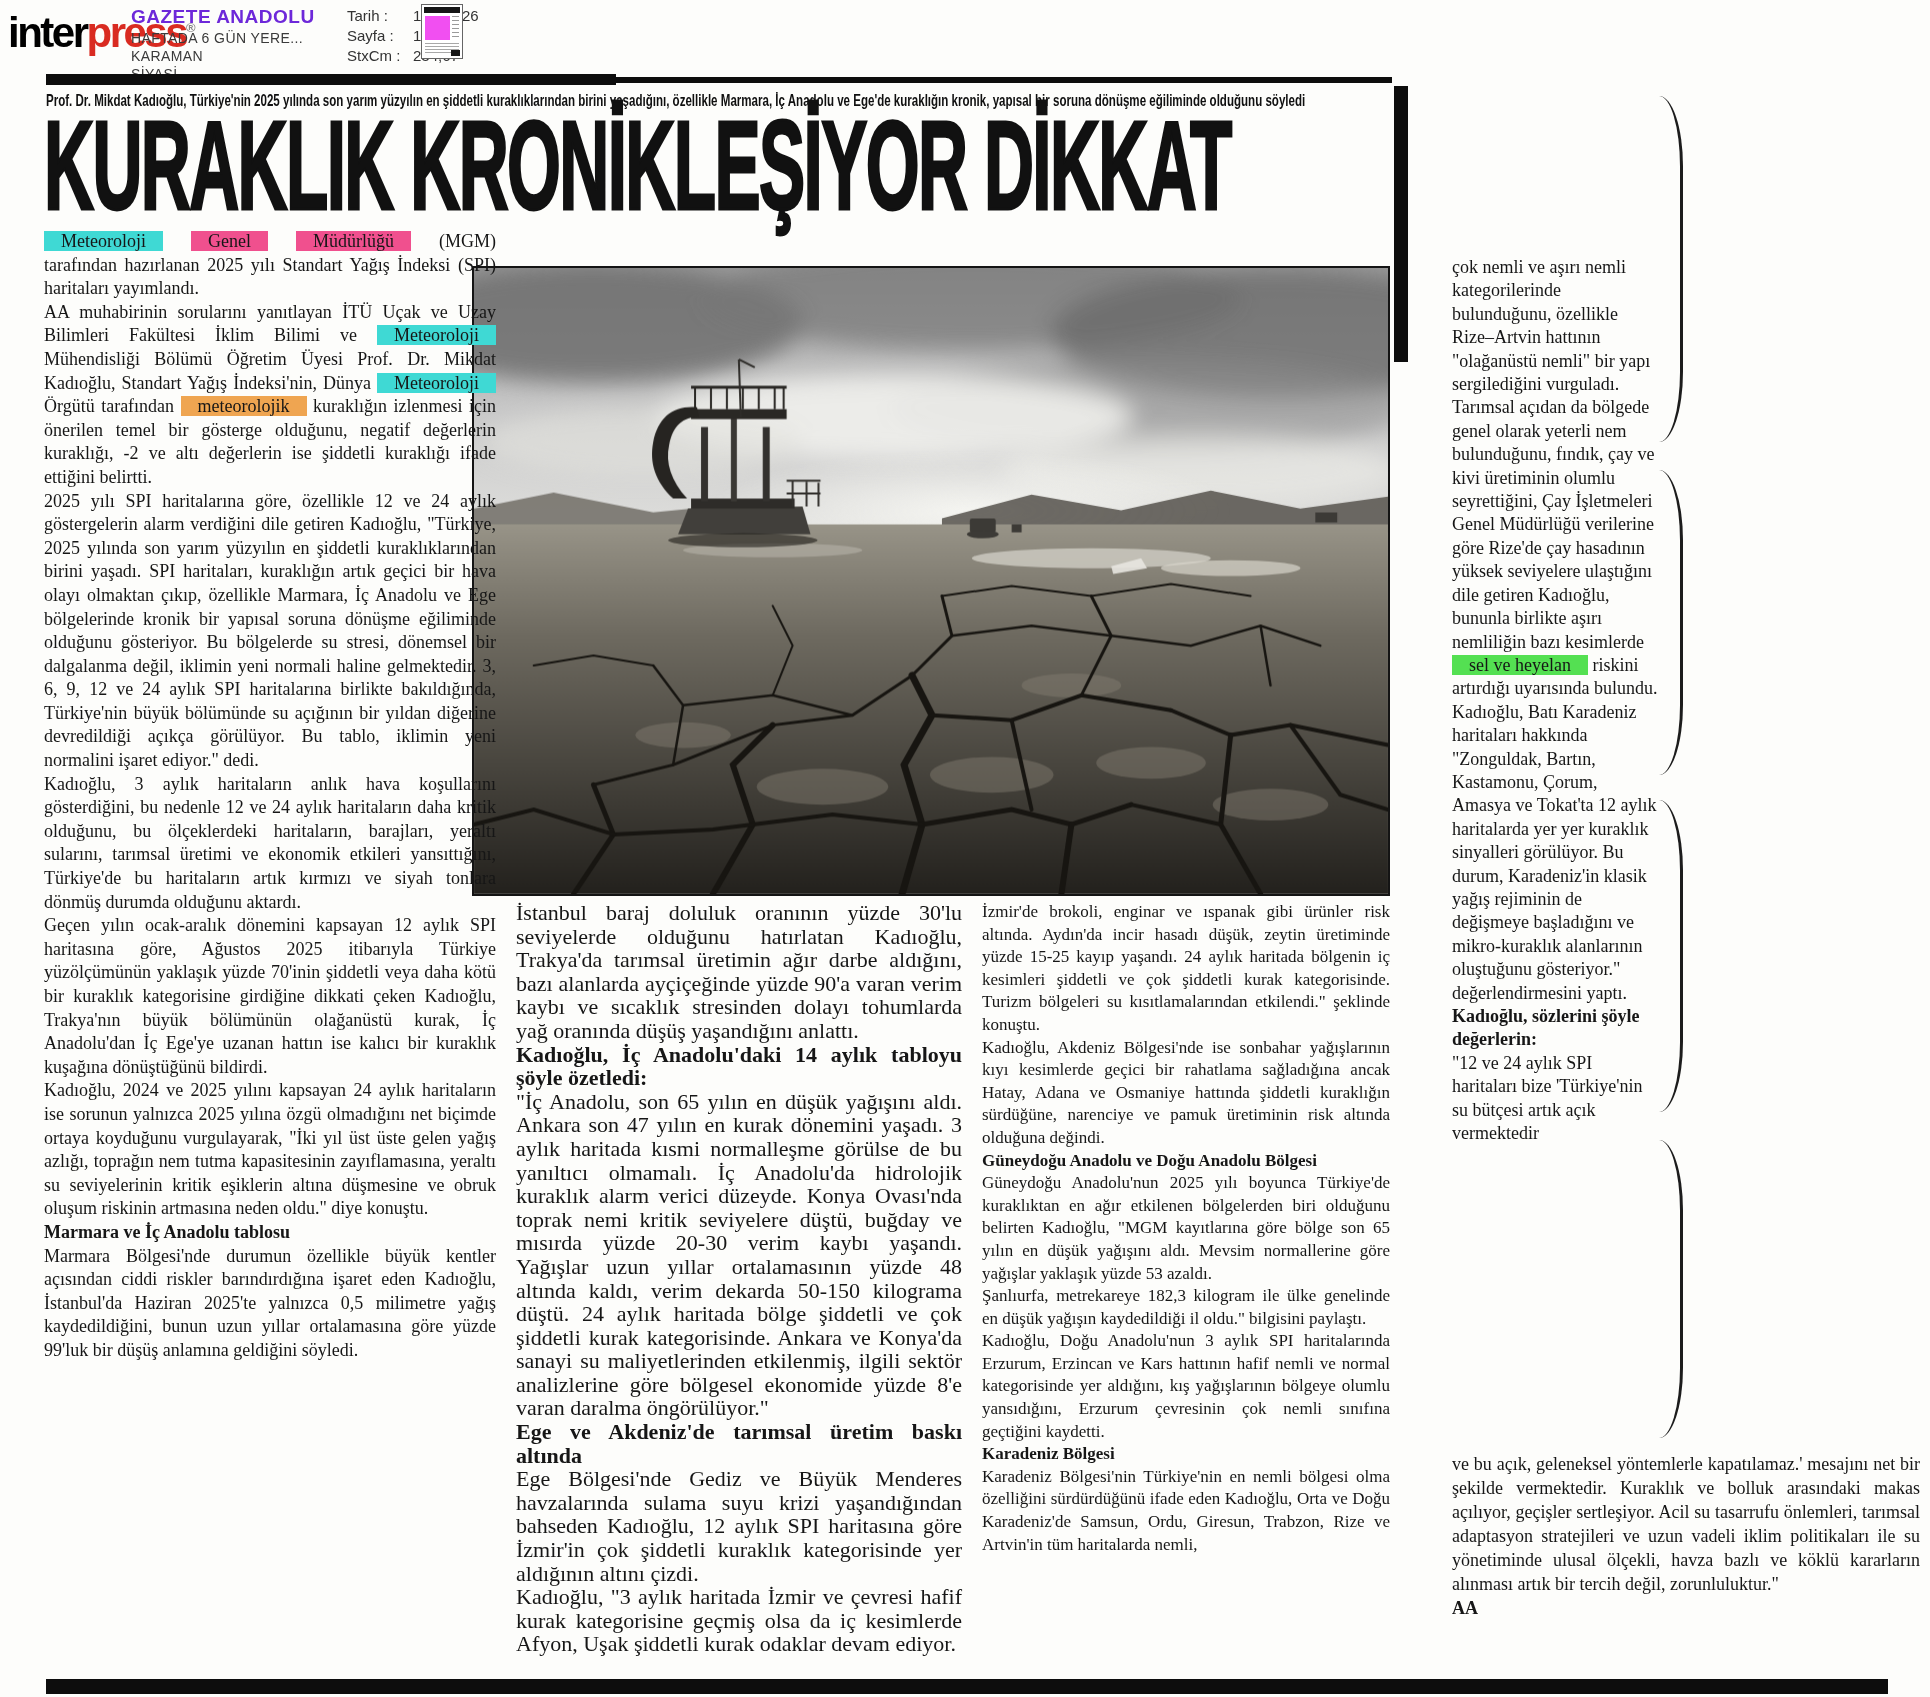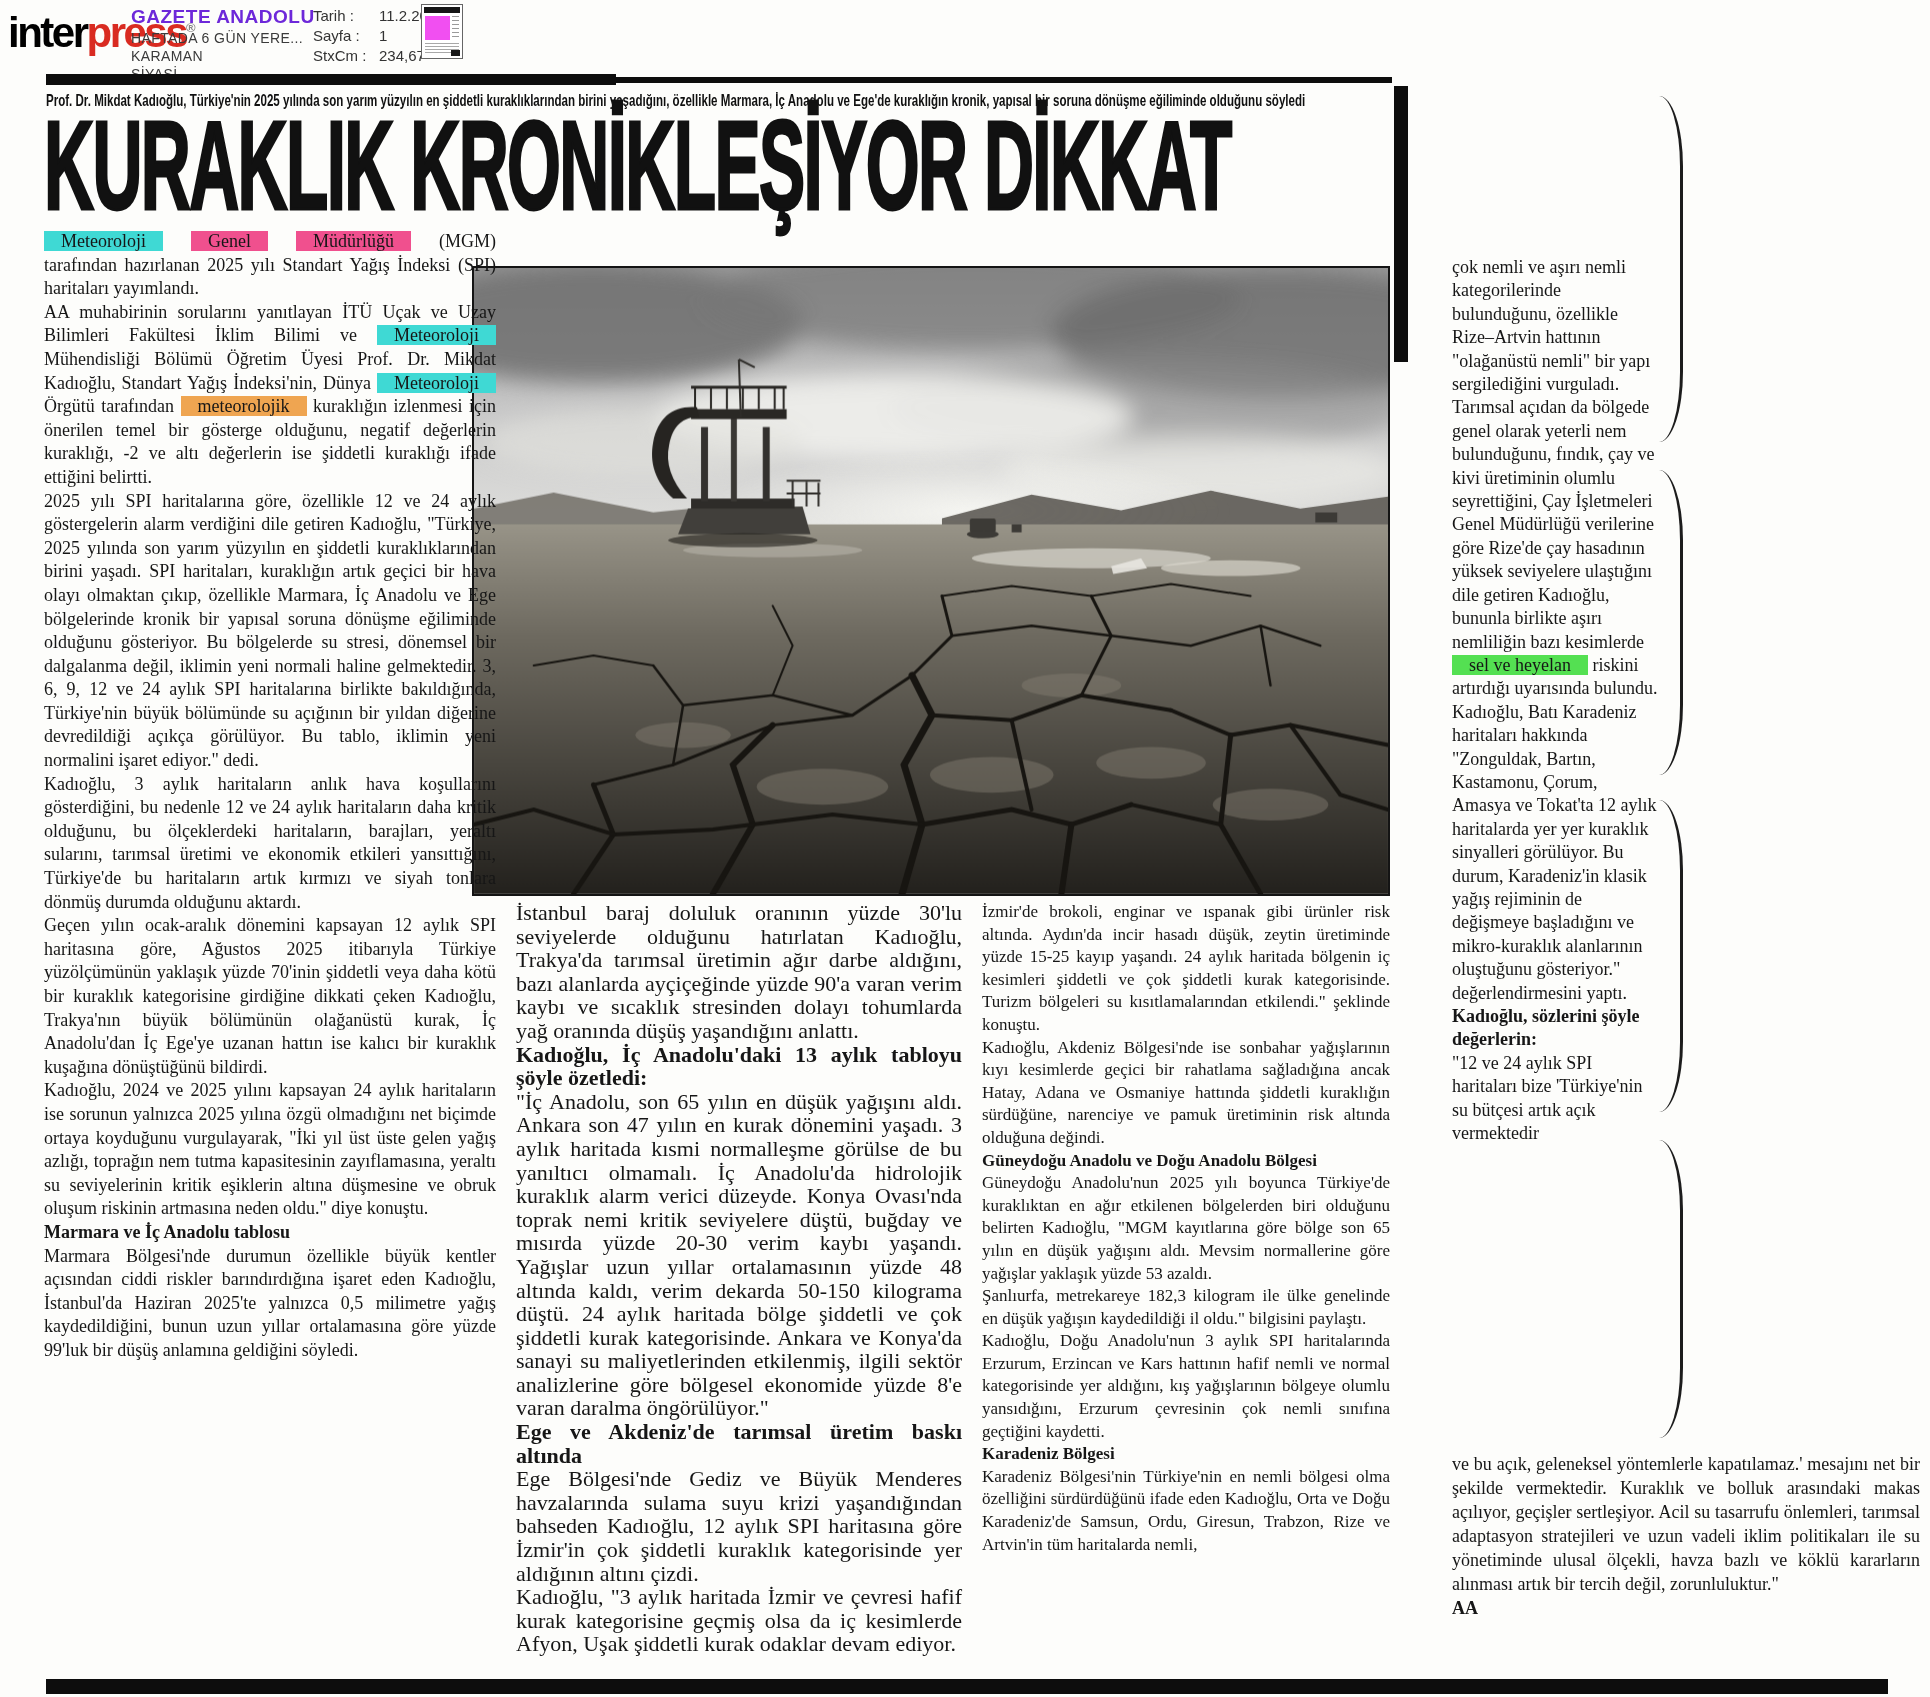--- a/index.html
+++ b/index.html
@@ -10,21 +10,21 @@
   .logo{position:absolute;left:8px;top:12px;font-family:"Liberation Sans",sans-serif;
         font-weight:bold;font-size:42px;letter-spacing:-2.5px;line-height:1;}
   .logo .lg-black{color:#000000;}
   .logo .lg-red{color:var(--logo-red,#d92b21);}
   .logo .lg-reg{font-size:13px;color:#888;vertical-align:super;letter-spacing:0;}
   .pub{position:absolute;left:131px;top:6px;font-family:"Liberation Sans",sans-serif;color:#3a3a3a;}
   .pub-name{font-size:19px;font-weight:bold;letter-spacing:.5px;color:#6d28d9;}
   .pub-line{font-size:14px;margin-top:2px;letter-spacing:.4px;}
   .meta{position:absolute;left:313px;top:7px;font-family:"Liberation Sans",sans-serif;
         font-size:15px;color:#333;}
-  .meta-row{display:flex;margin-bottom:3px;}
+  .meta-row{display:flex;margin-bottom:3px;padding-left:34px;}
   .meta-label{width:56px;}
   .meta-value{margin-left:10px;}
   .thumb{position:absolute;left:421px;top:4px;width:42px;height:55px;border:1px solid #666;
          background:#fff;box-sizing:border-box;}
   .thumb-head{position:absolute;left:2px;top:2px;right:2px;height:6px;background:#161616;}
   .thumb-mag{position:absolute;left:3px;top:11px;width:25px;height:24px;background:var(--thumb-magenta,#f14ff1);}
   .thumb-lines{position:absolute;left:30px;top:11px;right:3px;height:24px;
                background:repeating-linear-gradient(#9a9a9a 0 1px,transparent 1px 4px);}
   .thumb-foot{position:absolute;left:3px;bottom:3px;right:3px;height:12px;
               background:repeating-linear-gradient(#a8a8a8 0 1px,transparent 1px 3px);}
@@ -227,21 +227,21 @@
       <p class="para"><span>AA muhabirinin sorularını yanıtlayan İTÜ Uçak ve Uzay Bilimleri Fakültesi İklim Bilimi ve </span><span class="hl hl-cyan">Meteoroloji</span><span> Mühendisliği Bölümü Öğretim Üyesi Prof. Dr. Mikdat Kadıoğlu, Standart Yağış İndeksi'nin, Dünya </span><span class="hl hl-cyan">Meteoroloji</span><span> Örgütü tarafından </span><span class="hl hl-orange">meteorolojik</span><span> kuraklığın izlenmesi için önerilen temel bir gösterge olduğunu, negatif değerlerin kuraklığı, -2 ve altı değerlerin ise şiddetli kuraklığı ifade ettiğini belirtti.</span></p>
       <p class="para"><span>2025 yılı SPI haritalarına göre, özellikle 12 ve 24 aylık göstergelerin alarm verdiğini dile getiren Kadıoğlu, "Türkiye, 2025 yılında son yarım yüzyılın en şiddetli kuraklıklarından birini yaşadı. SPI haritaları, kuraklığın artık geçici bir hava olayı olmaktan çıkıp, özellikle Marmara, İç Anadolu ve Ege bölgelerinde kronik bir yapısal soruna dönüşme eğiliminde olduğunu gösteriyor. Bu bölgelerde su stresi, dönemsel bir dalgalanma değil, iklimin yeni normali haline gelmektedir. 3, 6, 9, 12 ve 24 aylık SPI haritalarına birlikte bakıldığında, Türkiye'nin büyük bölümünde su açığının bir yıldan diğerine devredildiği açıkça görülüyor. Bu tablo, iklimin yeni normalini işaret ediyor." dedi.</span></p>
       <p class="para"><span>Kadıoğlu, 3 aylık haritaların anlık hava koşullarını gösterdiğini, bu nedenle 12 ve 24 aylık haritaların daha kritik olduğunu, bu ölçeklerdeki haritaların, barajları, yeraltı sularını, tarımsal üretimi ve ekonomik etkileri yansıttığını, Türkiye'de bu haritaların artık kırmızı ve siyah tonlara dönmüş durumda olduğunu aktardı.</span></p>
       <p class="para"><span>Geçen yılın ocak-aralık dönemini kapsayan 12 aylık SPI haritasına göre, Ağustos 2025 itibarıyla Türkiye yüzölçümünün yaklaşık yüzde 70'inin şiddetli veya daha kötü bir kuraklık kategorisine girdiğine dikkati çeken Kadıoğlu, Trakya'nın büyük bölümünün olağanüstü kurak, İç Anadolu'dan İç Ege'ye uzanan hattın ise kalıcı bir kuraklık kuşağına dönüştüğünü bildirdi.</span></p>
       <p class="para"><span>Kadıoğlu, 2024 ve 2025 yılını kapsayan 24 aylık haritaların ise sorunun yalnızca 2025 yılına özgü olmadığını net biçimde ortaya koyduğunu vurgulayarak, "İki yıl üst üste gelen yağış azlığı, toprağın nem tutma kapasitesinin zayıflamasına, yeraltı su seviyelerinin kritik eşiklerin altına düşmesine ve obruk oluşum riskinin artmasına neden oldu." diye konuştu.</span></p>
       <p class="subhead"><span>Marmara ve İç Anadolu tablosu</span></p>
       <p class="para"><span>Marmara Bölgesi'nde durumun özellikle büyük kentler açısından ciddi riskler barındırdığına işaret eden Kadıoğlu, İstanbul'da Haziran 2025'te yalnızca 0,5 milimetre yağış kaydedildiğini, bunun uzun yıllar ortalamasına göre yüzde 99'luk bir düşüş anlamına geldiğini söyledi.</span></p>
     </div>
   <div class="col col2">
       <p class="para"><span>İstanbul baraj doluluk oranının yüzde 30'lu seviyelerde olduğunu hatırlatan Kadıoğlu, Trakya'da tarımsal üretimin ağır darbe aldığını, bazı alanlarda ayçiçeğinde yüzde 90'a varan verim kaybı ve sıcaklık stresinden dolayı tohumlarda yağ oranında düşüş yaşandığını anlattı.</span></p>
-      <p class="subhead"><span>Kadıoğlu, İç Anadolu'daki 13 aylık tabloyu şöyle özetledi:</span></p>
+      <p class="subhead"><span>Kadıoğlu, İç Anadolu'daki 14 aylık tabloyu şöyle özetledi:</span></p>
       <p class="para"><span>"İç Anadolu, son 65 yılın en düşük yağışını aldı. Ankara son 47 yılın en kurak dönemini yaşadı. 3 aylık haritada kısmi normalleşme görülse de bu yanıltıcı olmamalı. İç Anadolu'da hidrolojik kuraklık alarm verici düzeyde. Konya Ovası'nda toprak nemi kritik seviyelere düştü, buğday ve mısırda yüzde 20-30 verim kaybı yaşandı. Yağışlar uzun yıllar ortalamasının yüzde 48 altında kaldı, verim dekarda 50-150 kilograma düştü. 24 aylık haritada bölge şiddetli ve çok şiddetli kurak kategorisinde. Ankara ve Konya'da sanayi su maliyetlerinden etkilenmiş, ilgili sektör analizlerine göre bölgesel ekonomide yüzde 8'e varan daralma öngörülüyor."</span></p>
       <p class="subhead"><span>Ege ve Akdeniz'de tarımsal üretim baskı altında</span></p>
       <p class="para"><span>Ege Bölgesi'nde Gediz ve Büyük Menderes havzalarında sulama suyu krizi yaşandığından bahseden Kadıoğlu, 12 aylık SPI haritasına göre İzmir'in çok şiddetli kuraklık kategorisinde yer aldığının altını çizdi.</span></p>
       <p class="para"><span>Kadıoğlu, "3 aylık haritada İzmir ve çevresi hafif kurak kategorisine geçmiş olsa da iç kesimlerde Afyon, Uşak şiddetli kurak odaklar devam ediyor.</span></p>
     </div>
   <div class="col col3">
       <p class="para"><span>İzmir'de brokoli, enginar ve ıspanak gibi ürünler risk altında. Aydın'da incir hasadı düşük, zeytin üretiminde yüzde 15-25 kayıp yaşandı. 24 aylık haritada bölgenin iç kesimleri şiddetli ve çok şiddetli kurak kategorisinde. Turizm bölgeleri su kısıtlamalarından etkilendi." şeklinde konuştu.</span></p>
       <p class="para"><span>Kadıoğlu, Akdeniz Bölgesi'nde ise sonbahar yağışlarının kıyı kesimlerde geçici bir rahatlama sağladığına ancak Hatay, Adana ve Osmaniye hattında şiddetli kuraklığın sürdüğüne, narenciye ve pamuk üretiminin risk altında olduğuna değindi.</span></p>
       <p class="subhead"><span>Güneydoğu Anadolu ve Doğu Anadolu Bölgesi</span></p>
       <p class="para"><span>Güneydoğu Anadolu'nun 2025 yılı boyunca Türkiye'de kuraklıktan en ağır etkilenen bölgelerden biri olduğunu belirten Kadıoğlu, "MGM kayıtlarına göre bölge son 65 yılın en düşük yağışını aldı. Mevsim normallerine göre yağışlar yaklaşık yüzde 53 azaldı.</span></p>

